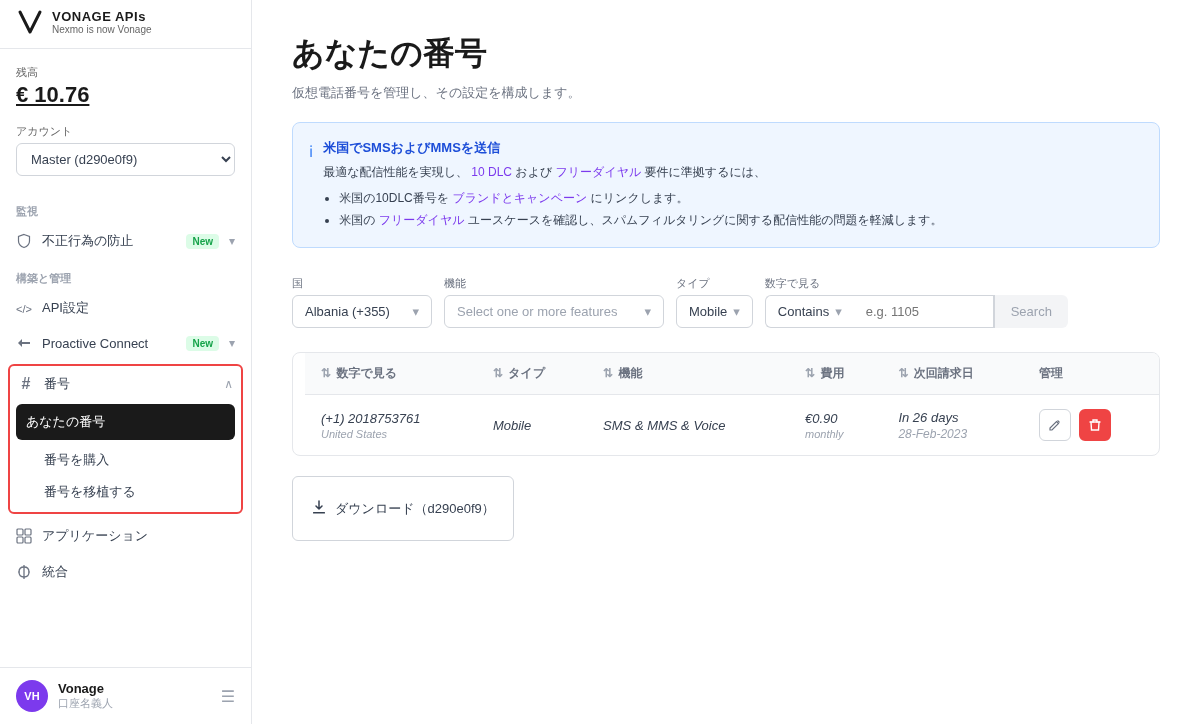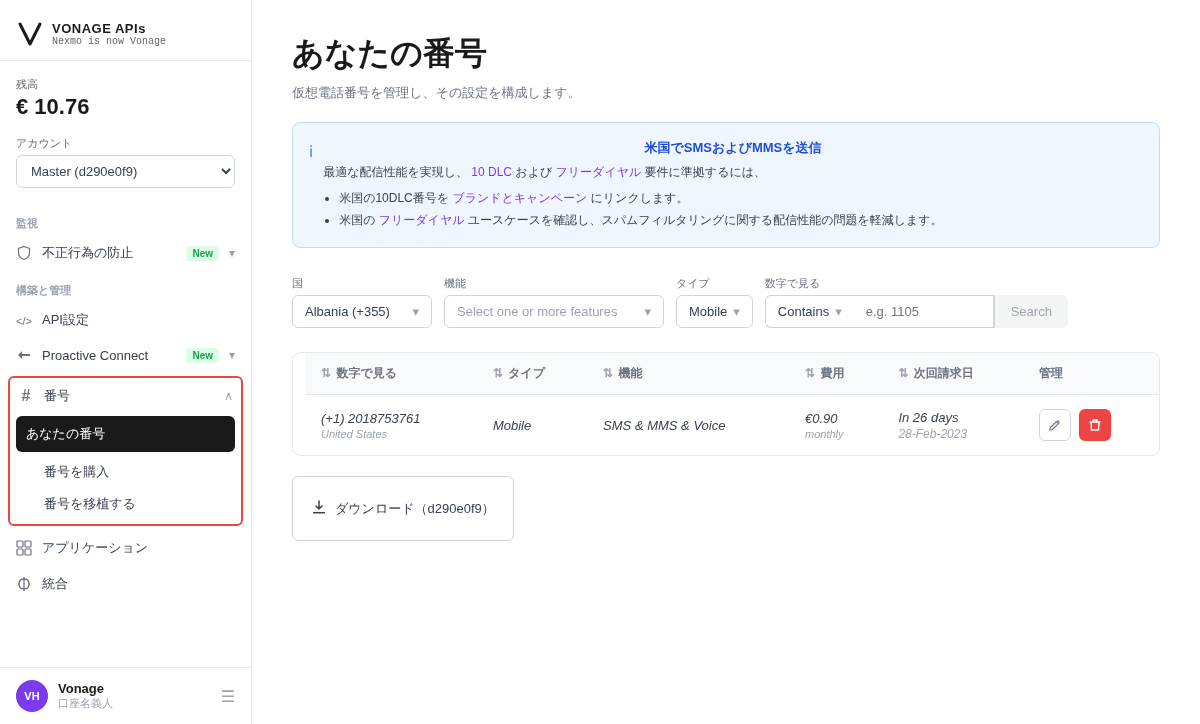--- a/index.html
+++ b/index.html
@@ -11,21 +11,21 @@
       min-width: 252px;
       background: #fff;
       border-right: 1px solid #e5e7eb;
       display: flex;
       flex-direction: column;
       height: 724px;
       overflow-y: auto;
     }
 
     .sidebar-logo {
-      padding: 20px 16px 12px;
+      padding: 8px 16px 12px;
       border-bottom: 1px solid #e5e7eb;
     }
 
     .logo-row {
       display: flex;
       align-items: center;
       gap: 8px;
     }
 
     .logo-icon {
@@ -41,37 +41,37 @@
     .logo-title {
       font-size: 13px;
       font-weight: 700;
       color: #1a1a1a;
       letter-spacing: 0.5px;
     }
 
     .logo-subtitle {
       font-size: 10px;
       color: #666;
-      font-family: Liberation Mono, monospace;
     }
 
     .sidebar-balance {
       padding: 16px 16px 8px;
     }
 
     .balance-label {
       font-size: 11px;
       color: #666;
       margin-bottom: 2px;
     }
 
     .balance-amount {
       font-size: 22px;
       font-weight: 600;
       color: #1a1a1a;
+      text-decoration: underline;
     }
 
     .sidebar-account {
       padding: 8px 16px 16px;
     }
 
     .account-label {
       font-size: 11px;
       color: #666;
       margin-bottom: 4px;
@@ -278,21 +278,20 @@
 
     .banner-content {
       flex: 1;
     }
 
     .banner-title {
       font-size: 13px;
       font-weight: 600;
       color: #1d4ed8;
       margin-bottom: 6px;
-      text-align: center;
     }
 
     .banner-text {
       font-size: 12px;
       color: #374151;
       line-height: 1.6;
     }
 
     .banner-link {
       color: #7c3aed;

